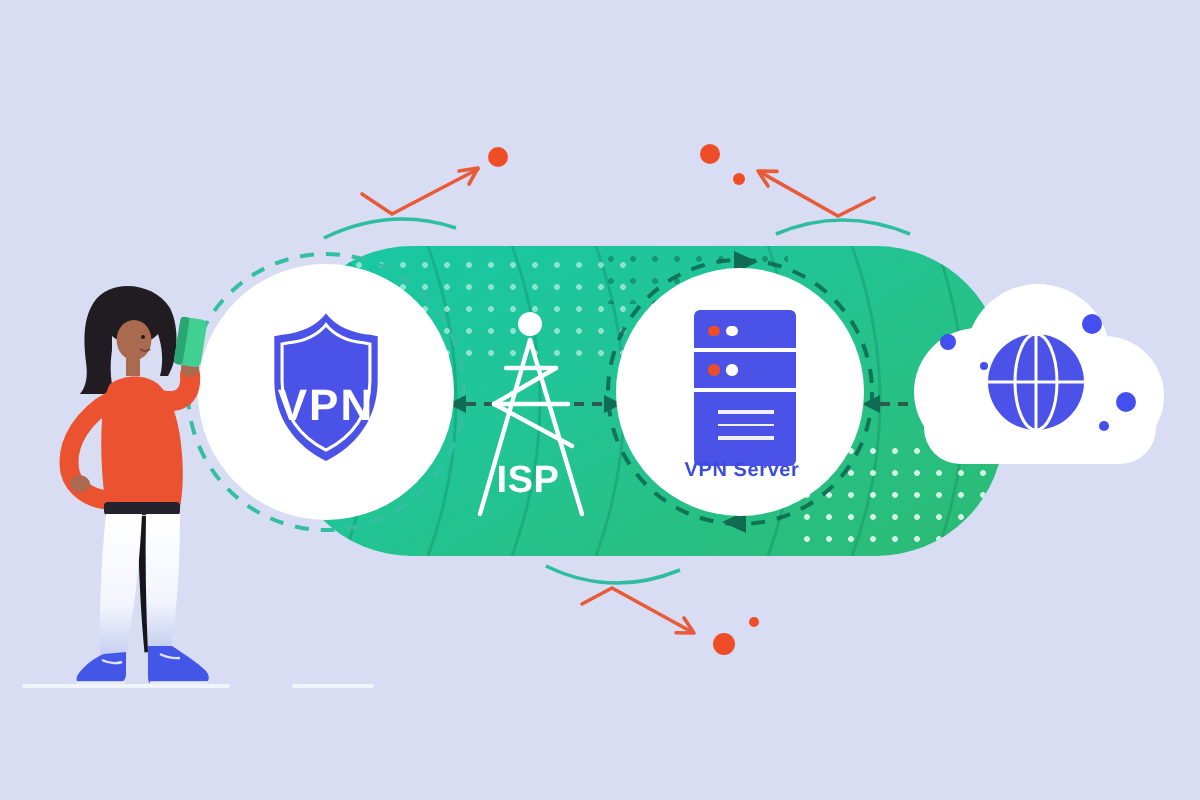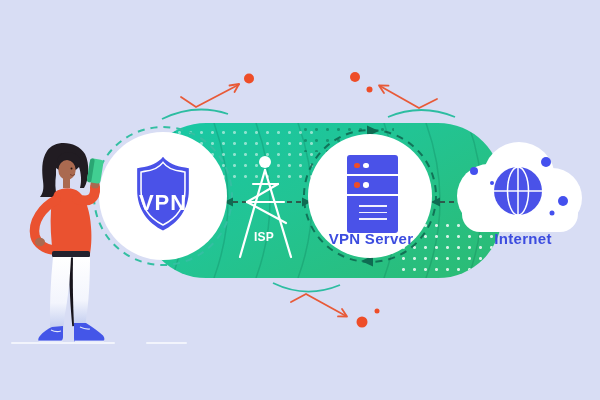--- a/index.html
+++ b/index.html
@@ -16,21 +16,21 @@
   .c-srv{left:308px;top:134px;width:124px;height:124px;}
   
   .cloud-part{background:#fff;position:absolute;}
   
   .server{left:347px;top:155px;width:51px;height:78px;background:#4a52e8;border-radius:3px;}
   .server .sep{position:absolute;left:0;width:100%;height:2px;background:#fff;}
   .server .dot{position:absolute;width:5.6px;height:5.6px;border-radius:50%;}
   .server .line{position:absolute;left:12px;width:28px;height:1.6px;background:#fff;opacity:.92;}
   
   .lbl{position:absolute;text-align:center;font-weight:700;letter-spacing:.3px;}
-  .lbl-blue{color:#3c4cdf;font-size:15px;}
+  .lbl-blue{color:#3c4cdf;font-size:10px;}
   .lbl-white{color:#ffffff;}
   .svgabs{position:absolute;left:0;top:0;pointer-events:none;}
 </style>
 </head>
 <body>
 
 <div class="canvas">
 
   <div class="abs band">
     <div class="dots" style="left:21px;top:4px;width:150px;height:54px;
@@ -187,16 +187,15 @@
       <path d="M63 326 L63 337 C63 340 61 342 58 342 L41 342 C38 342 37.5 339 39.5 336.5 C43 332 48 328.5 52 327 Z" fill="#4456e8"></path>
       <path d="M74 323 L86 323 C92 327 99 331.5 103 335.5 C105.5 338.5 104.5 342 101 342 L76 342 C74.5 342 74 340.5 74 338 Z" fill="#4456e8"></path>
       <rect x="38.5" y="340.6" width="24" height="1.6" fill="#e8ecfa"></rect>
       <rect x="75" y="340.6" width="29" height="1.6" fill="#e8ecfa"></rect>
       <path d="M51 330 q5 2.5 10 1" stroke="#dfe5fa" stroke-width="1.2" fill="none"></path>
       <path d="M80 327 q5 2.5 10 2" stroke="#dfe5fa" stroke-width="1.2" fill="none"></path>
     </g>
   </svg>
 
   <span class="lbl lbl-white" style="left:125px;top:190px;width:76px;font-size:22px;font-weight:800;letter-spacing:1px;">VPN</span>
-  <span class="lbl lbl-white" style="left:234px;top:230px;width:60px;font-size:12px;">ISP</span>
+  <span class="lbl lbl-white" style="left:234px;top:230px;width:60px;font-size:19px;">ISP</span>
   <span class="lbl lbl-blue" style="left:301px;top:230px;width:140px;">VPN Server</span>
-  <span class="lbl lbl-blue" style="left:463px;top:230px;width:120px;">Internet</span>
 </div>
 
 </body></html>

